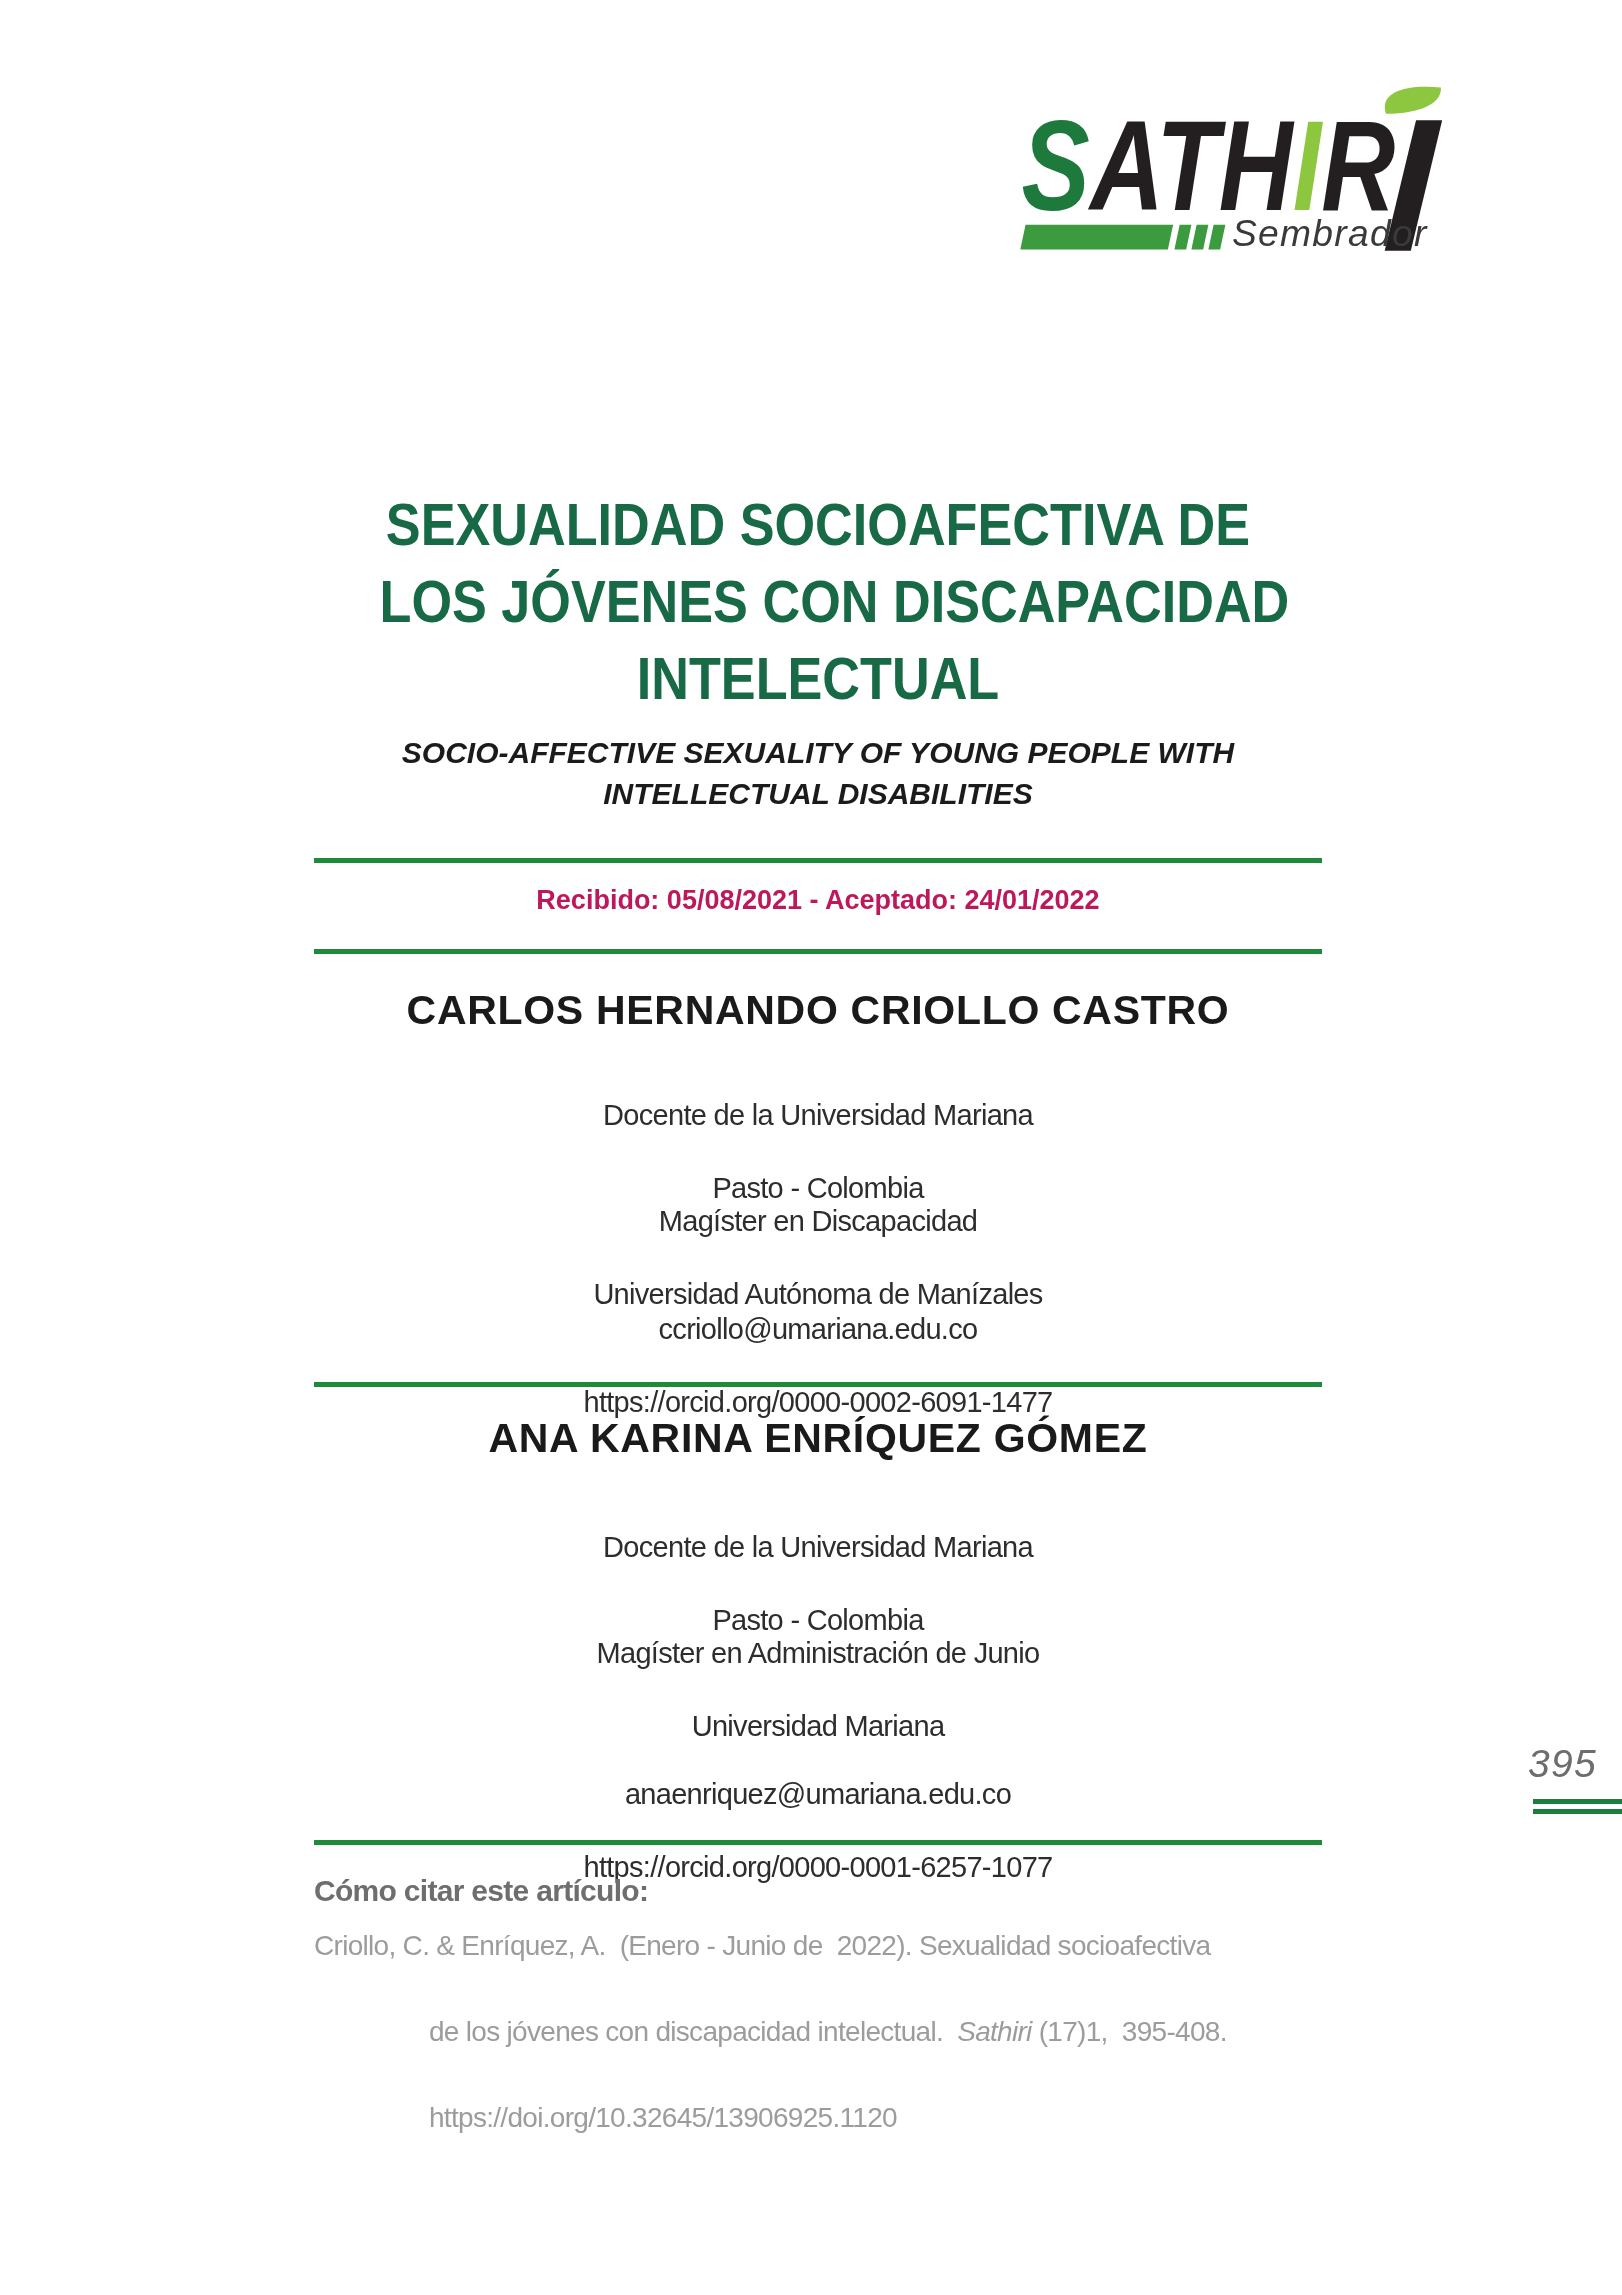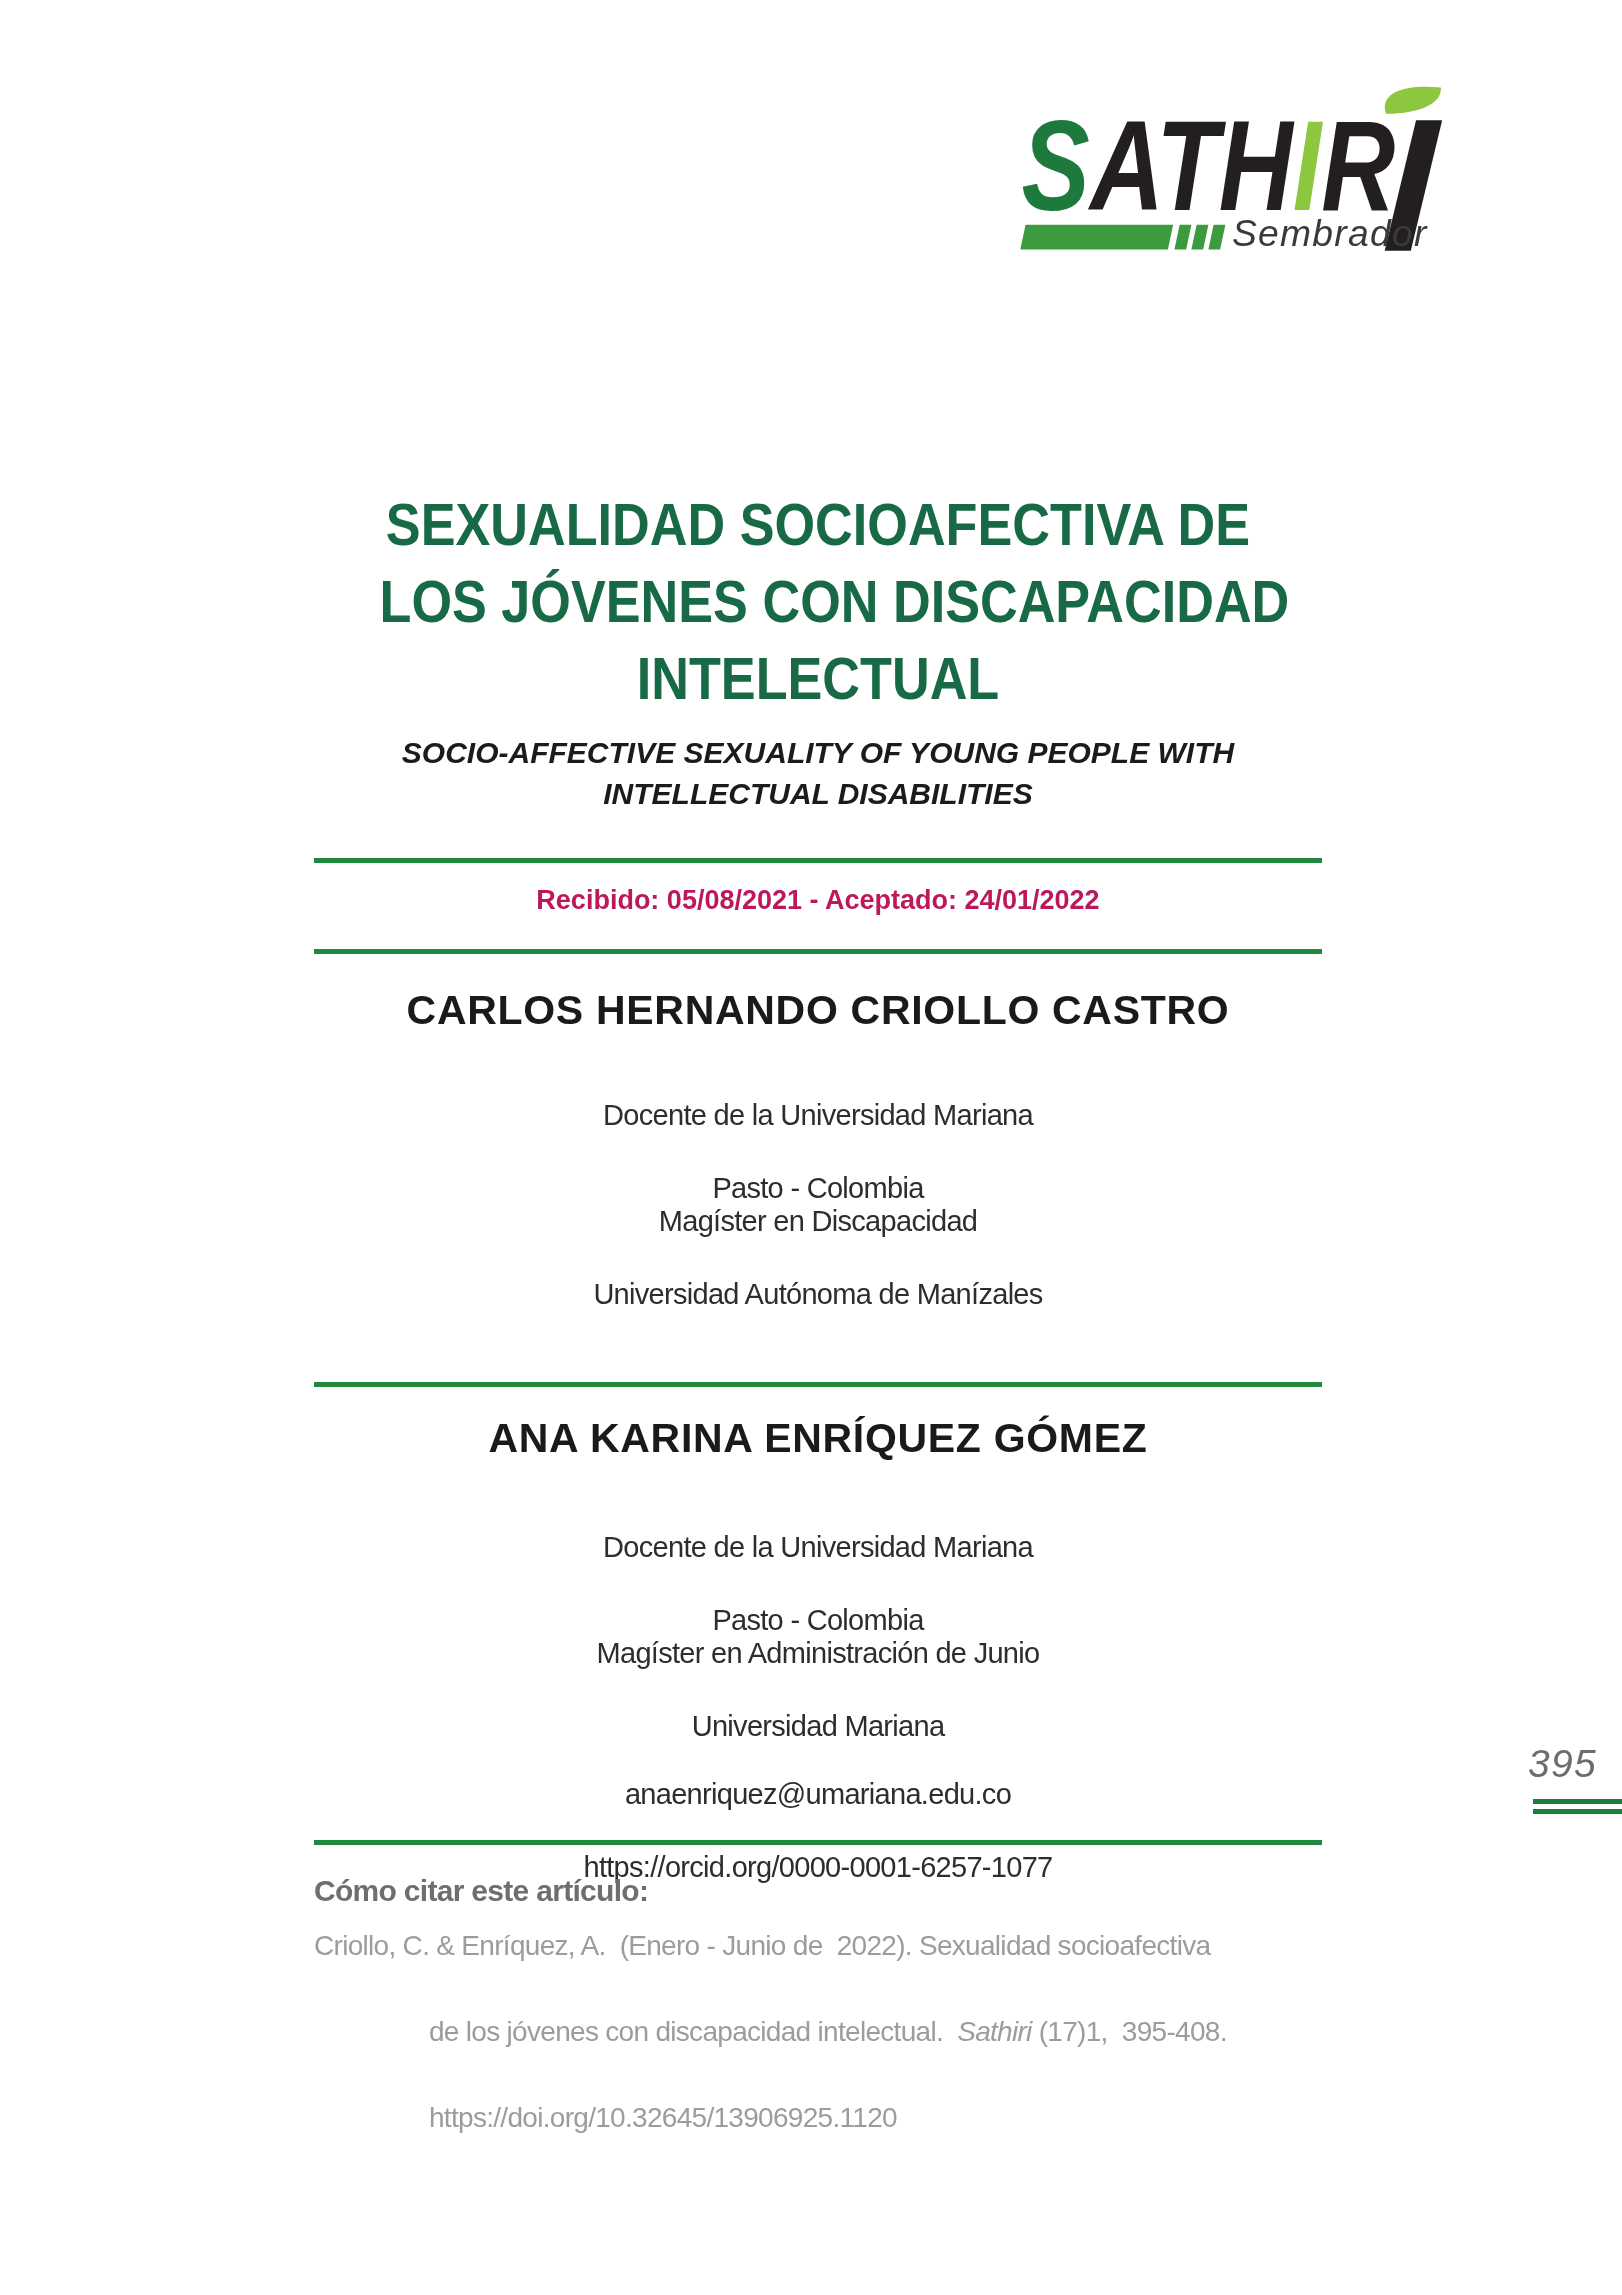--- a/index.html
+++ b/index.html
@@ -108,20 +108,24 @@
   <div class="col" style="top:1061px">
     <div class="info-line">Docente de la Universidad Mariana</div>
     <div class="info-line">Pasto - Colombia</div>
   </div>
 
   <div class="col" style="top:1167px">
     <div class="info-line">Magíster en Discapacidad</div>
     <div class="info-line">Universidad Autónoma de Manízales</div>
   </div>
 
+  <div class="col" style="top:1275px">
+    <div class="info-line">ccriollo@umariana.edu.co</div>
+    <div class="info-line">https://orcid.org/0000-0002-6091-1477</div>
+  </div>
 
   <div class="rule" style="top:1382px"></div>
 
   <div class="col author-name" style="top:1415px">ANA KARINA ENRÍQUEZ GÓMEZ</div>
 
   <div class="col" style="top:1493px">
     <div class="info-line">Docente de la Universidad Mariana</div>
     <div class="info-line">Pasto - Colombia</div>
   </div>
 

